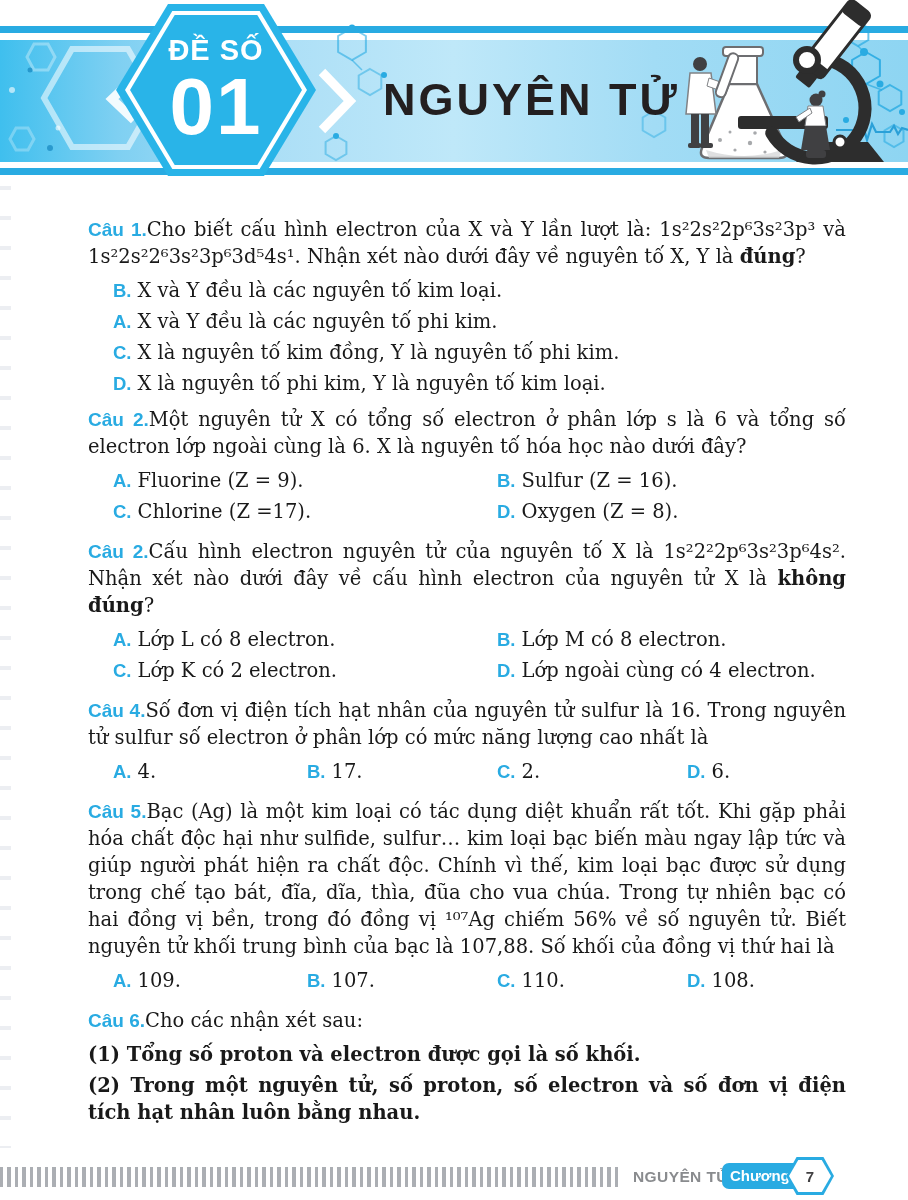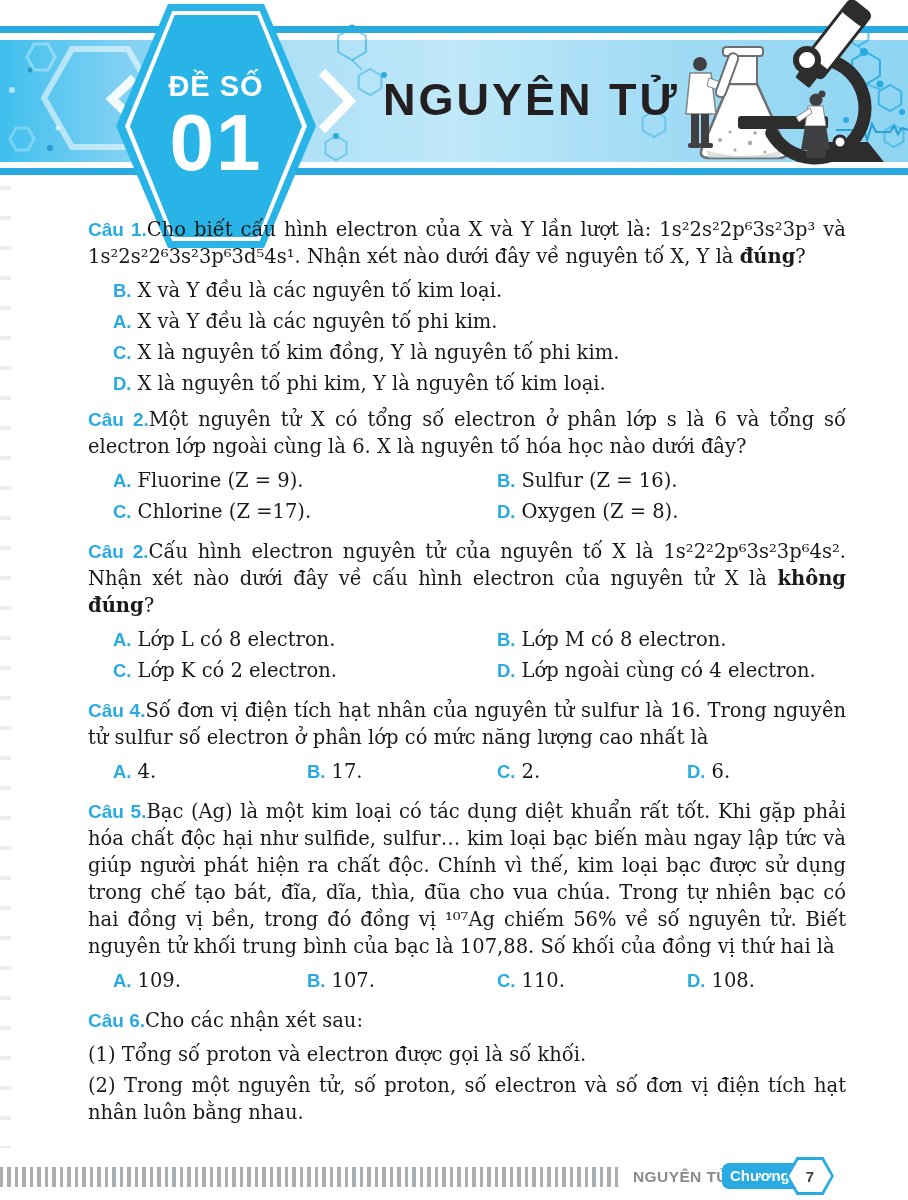--- a/index.html
+++ b/index.html
@@ -7,21 +7,21 @@
         font-family:"DejaVu Serif", serif;color:#191919;}
 
   
   .stripe{position:absolute;left:0;width:908px;height:7px;background:#29abe2;}
   .stripe.top{top:26px;}
   .stripe.bottom{top:168px;}
   .band{position:absolute;left:0;top:40px;width:908px;height:122px;
         background:linear-gradient(90deg,#3fbfee 0%,#7fd0f2 13%,#aadef6 28%,#bfe8f9 50%,#a2dcf5 72%,#8ed5f2 100%);}
   .header-art{position:absolute;left:0;top:0;pointer-events:none;}
 
-  .badge{position:absolute;left:116px;top:4px;width:200px;height:244px;}
+  .badge{position:absolute;left:116px;top:4px;width:200px;height:172px;}
   .hex{position:absolute;clip-path:polygon(26% 0,74% 0,100% 50%,74% 100%,26% 100%,0 50%);}
   .hex-outer{inset:0;background:#29b4e8;}
   .hex-white{inset:7px 9px;background:#ffffff;}
   .hex-inner{inset:11px 14px;background:#29b4e8;}
   .badge-text{position:absolute;inset:0;z-index:2;display:flex;flex-direction:column;
               align-items:center;justify-content:center;color:#fff;
               font-family:"Liberation Sans",sans-serif;font-weight:bold;}
   .badge-label{font-size:29px;letter-spacing:1px;}
   .badge-number{font-size:80px;line-height:80px;letter-spacing:2px;}
 
@@ -34,21 +34,21 @@
   .stem{margin:0 0 7px 0;font-size:19.5px;line-height:27px;text-align:justify;}
   .qlabel{font-family:"Liberation Sans",sans-serif;font-weight:bold;color:#29abe2;
           font-size:19px;}
   .seg.bold{font-weight:bold;}
   .opts{margin:0 0 9px 25px;}
   .opts.grid2{display:grid;grid-template-columns:384px 1fr;}
   .opts.grid4{display:grid;grid-template-columns:194px 190px 190px 1fr;}
   .opt{font-size:19.5px;line-height:27px;margin-bottom:4px;}
   .okey{font-family:"Liberation Sans",sans-serif;font-weight:bold;color:#29abe2;
         font-size:18.5px;margin-right:6px;}
-  .statement{margin:0 0 4px 0;font-size:19.5px;line-height:27px;text-align:justify;}
+  .statement{margin:0 0 4px 0;font-size:19.5px;line-height:27px;text-align:justify;font-weight:bold;}
   .question{margin-bottom:4px;}
 
   
   .barcode{position:absolute;left:0;top:1167px;width:622px;height:20px;
            background:repeating-linear-gradient(90deg,#abaeb3 0 3.2px,transparent 3.2px 7.5px);}
   .chapter-name{position:absolute;left:633px;top:1168px;
                 font-family:"Liberation Sans",sans-serif;font-weight:bold;
                 font-size:15.5px;letter-spacing:.4px;color:#898b8e;}
   .chapter-tag{position:absolute;left:722px;top:1163px;width:84px;height:26px;
                background:#29abe2;border-radius:7px;color:#fff;text-align:center;

